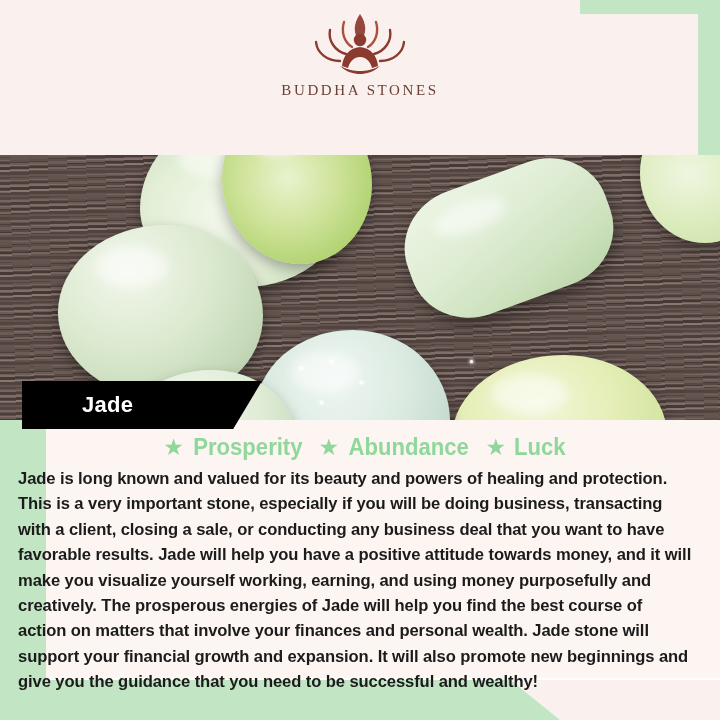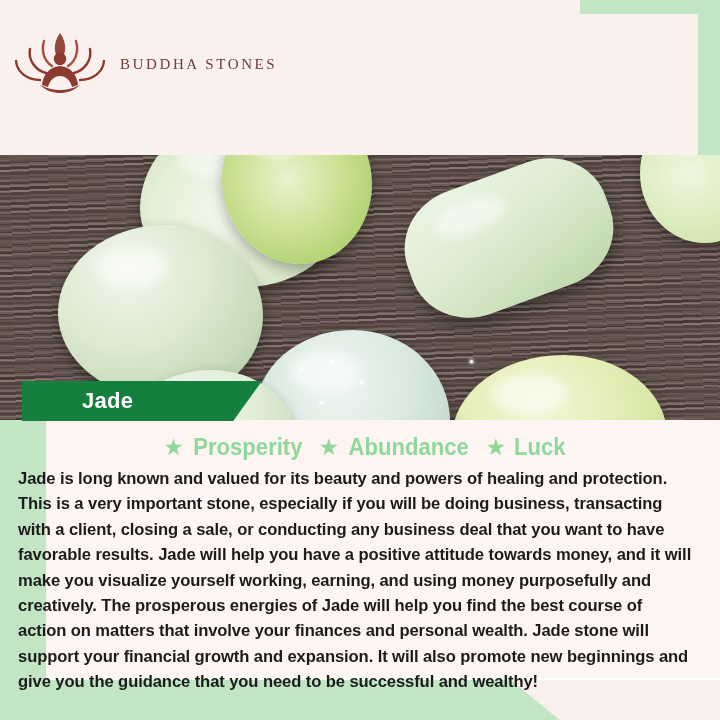--- a/index.html
+++ b/index.html
@@ -77,20 +77,21 @@
   }
 
   
   .logo-block {
     position: absolute;
     top: 8px;
     left: 0;
     right: 0;
     height: 110px;
     display: flex;
+    flex-direction: column;
     align-items: center;
     justify-content: flex-start;
     z-index: 3;
   }
   .logo-mark {
     width: 120px;
     height: 72px;
     display: block;
   }
   .logo-wordmark {
@@ -235,22 +236,22 @@
     background: #ffffff;
     box-shadow: 0 0 3px 1px rgba(255,255,255,0.8);
   }
 
   
   .jade-banner {
     position: absolute;
     left: 22px;
     top: 381px;
     width: 240px;
-    height: 40px;
-    background: #15803d;
+    height: 48px;
+    background: #000000;
     z-index: 5;
     clip-path: polygon(0 0, 100% 0, 88% 100%, 0 100%);
     display: flex;
     align-items: center;
   }
   .jade-label {
     margin-left: 60px;
     font-size: 22px;
     font-weight: bold;
     color: #ffffff;

